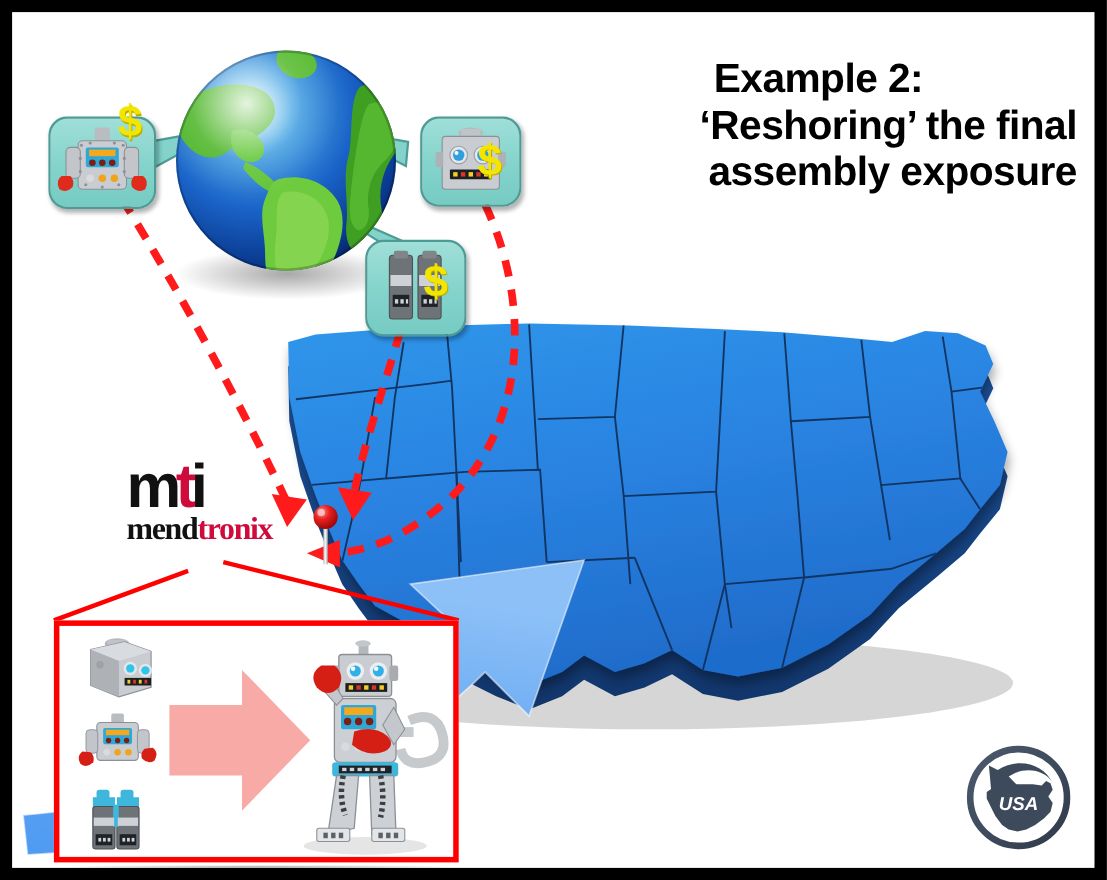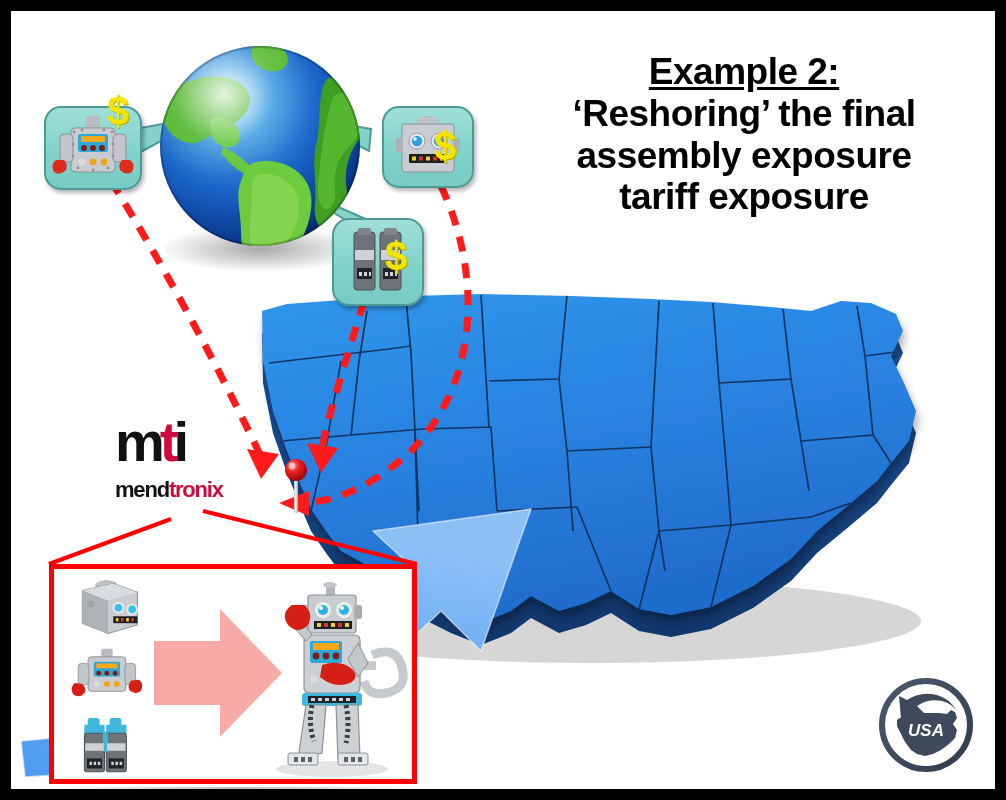--- a/index.html
+++ b/index.html
@@ -14,22 +14,22 @@
     background:#ffffff;overflow:hidden;
   }
 
   
   #title-block{
     position:absolute;left:498px;top:40px;width:470px;
     text-align:center;color:#000;
     font-weight:bold;font-size:37px;line-height:1.13;
     letter-spacing:-0.5px;
   }
-  #title-block .l1{display:block;text-decoration:underline;text-underline-offset:3px;}
-  #title-block .ln{display:block;}
+  #title-block .l1{display:block;text-underline-offset:3px;}
+  #title-block .ln{display:block;text-align:right;}
 
   
   #globe{position:absolute;left:146px;top:32px;width:206px;height:210px;}
   #globe-shadow{
     position:absolute;left:150px;top:215px;width:200px;height:46px;
     background:radial-gradient(ellipse at 50% 50%, rgba(0,0,0,.34) 0%, rgba(0,0,0,.13) 45%, rgba(0,0,0,0) 72%);
   }
 
   
   .callout{
@@ -55,22 +55,22 @@
   svg.overlay{position:absolute;left:0;top:0;width:984px;height:778px;pointer-events:none;}
 
   
   #mti-logo{position:absolute;left:104px;top:408px;width:160px;height:105px;}
   #mti-word{
     font-family:"Liberation Sans",sans-serif;font-weight:bold;
     font-size:56px;line-height:0.82;letter-spacing:-5px;color:#111;
   }
   #mti-word .t{color:#cf0a3c;}
   #mti-sub{
-    margin-top:12px;font-family:Liberation Sans, sans-serif;font-weight:bold;
-    font-size:22px;letter-spacing:-1.2px;color:#111;
+    margin-top:0;font-family:Liberation Serif, serif;font-weight:bold;
+    font-size:29px;letter-spacing:-1.2px;color:#111;
   }
   #mti-sub .tronix{color:#cf0a3c;}
 
   
   #inset{
     position:absolute;left:38px;top:553px;width:368px;height:220px;
     border:5px solid #ff0000;background:#ffffff;box-sizing:border-box;
   }
   #inset-shadow{
     position:absolute;left:44px;top:776px;width:362px;height:8px;
@@ -339,21 +339,20 @@
           <rect x="61" y="52" width="2" height="4"></rect>
         </g>
       </svg>
     </div>
     <div class="dollar" id="dollar-legs">$</div>
 
     <div id="title-block">
       <span class="l1">Example 2:</span>
       <span class="ln">‘Reshoring’ the final</span>
       <span class="ln">assembly exposure</span>
-      <span class="ln">tariff exposure</span>
     </div>
 
     <div id="mti-logo">
       <div id="mti-word"><span>m</span><span class="t">t</span><span>i</span></div>
       <div id="mti-sub"><span>mend</span><span class="tronix">tronix</span></div>
     </div>
 
     <svg class="overlay" viewBox="0 0 984 778">
       <g stroke="#ff0000" stroke-width="4" fill="none">
         <path d="M38,553 L160,508"></path>

